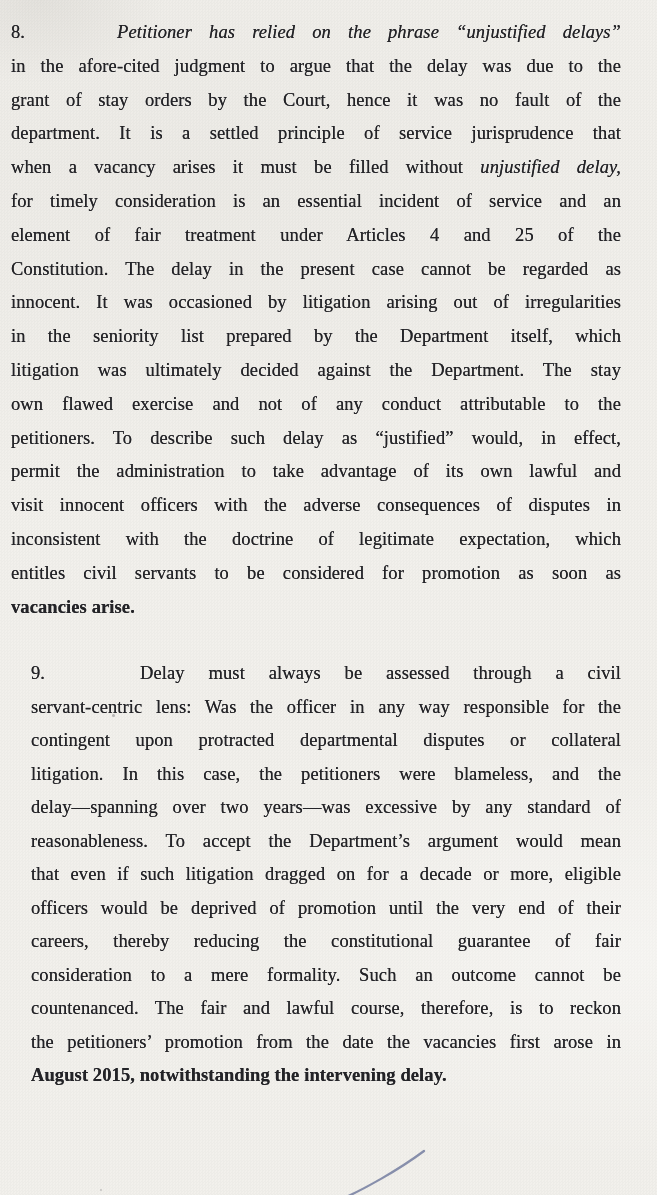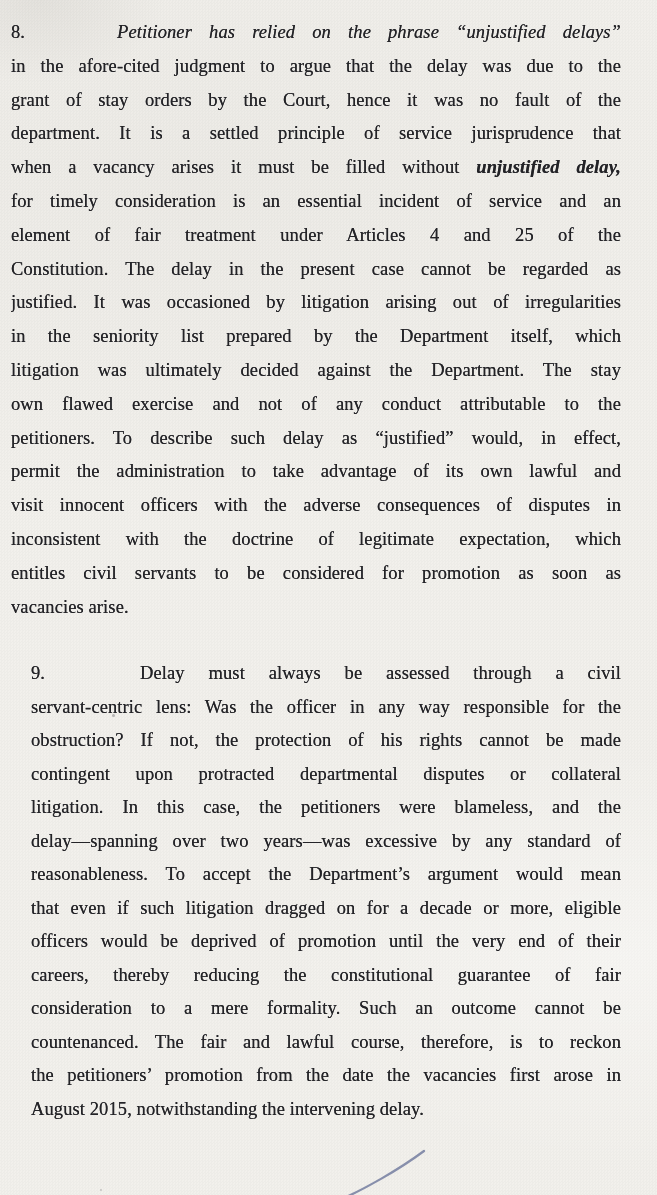--- a/index.html
+++ b/index.html
@@ -32,62 +32,61 @@
   .ln {
     text-align: justify;
     -moz-text-align-last: justify;
     text-align-last: justify;
     overflow: hidden;
   }
   .p8 .ln { height: 33.8px; }
   .p9 .ln { height: 33.5px; }
   .ln.first8 { padding-left: 106px; font-style: italic; }
   .ln.first9 { padding-left: 109px; font-family: Liberation Serif, serif; }
-  .ln.last { text-align-last: left; -moz-text-align-last: left; }
+  .ln.last { text-align-last: left; font-weight: bold; -moz-text-align-last: left; }
   .pnum { position: absolute; left: 0; }
   .p8 .pnum { top: 16px; }
   .p9 .pnum { top: 0; }
-  .it { font-style: italic; font-weight: bold; }
+  .it { font-style: italic; }
   .pen { position: absolute; left: 0; top: 0; width: 657px; height: 1195px; pointer-events: none; }
   .speck { position: absolute; border-radius: 50%; }
   .s1 { left: 112px; top: 714px; width: 3px; height: 3px; background: rgba(95,95,100,0.40); }
   .s2 { left: 100px; top: 1189px; width: 2px; height: 2px; background: rgba(95,95,100,0.30); }
 </style>
 </head>
 <body>
 
 <div class="page">
 
   <section class="para p8">
     <span class="pnum">8.</span>
     <div class="ln first8">Petitioner has relied on the phrase “unjustified delays”</div>
     <div class="ln">in the afore-cited judgment to argue that the delay was due to the</div>
     <div class="ln">grant of stay orders by the Court, hence it was no fault of the</div>
     <div class="ln">department. It is a settled principle of service jurisprudence that</div>
     <div class="ln"><span>when a vacancy arises it must be filled without </span><span class="it">unjustified delay,</span></div>
     <div class="ln">for timely consideration is an essential incident of service and an</div>
     <div class="ln">element of fair treatment under Articles 4 and 25 of the</div>
     <div class="ln">Constitution. The delay in the present case cannot be regarded as</div>
-    <div class="ln">justified. It was occasioned by litigation arising out of irregularities</div>
+    <div class="ln">innocent. It was occasioned by litigation arising out of irregularities</div>
     <div class="ln">in the seniority list prepared by the Department itself, which</div>
     <div class="ln">litigation was ultimately decided against the Department. The stay</div>
     <div class="ln">own flawed exercise and not of any conduct attributable to the</div>
     <div class="ln">petitioners. To describe such delay as “justified” would, in effect,</div>
     <div class="ln">permit the administration to take advantage of its own lawful and</div>
     <div class="ln">visit innocent officers with the adverse consequences of disputes in</div>
     <div class="ln">inconsistent with the doctrine of legitimate expectation, which</div>
     <div class="ln">entitles civil servants to be considered for promotion as soon as</div>
     <div class="ln last">vacancies arise.</div>
   </section>
 
   <section class="para p9">
     <span class="pnum">9.</span>
     <div class="ln first9">Delay must always be assessed through a civil</div>
     <div class="ln">servant-centric lens: Was the officer in any way responsible for the</div>
-    <div class="ln">obstruction? If not, the protection of his rights cannot be made</div>
     <div class="ln">contingent upon protracted departmental disputes or collateral</div>
     <div class="ln">litigation. In this case, the petitioners were blameless, and the</div>
     <div class="ln">delay—spanning over two years—was excessive by any standard of</div>
     <div class="ln">reasonableness. To accept the Department’s argument would mean</div>
     <div class="ln">that even if such litigation dragged on for a decade or more, eligible</div>
     <div class="ln">officers would be deprived of promotion until the very end of their</div>
     <div class="ln">careers, thereby reducing the constitutional guarantee of fair</div>
     <div class="ln">consideration to a mere formality. Such an outcome cannot be</div>
     <div class="ln">countenanced. The fair and lawful course, therefore, is to reckon</div>
     <div class="ln">the petitioners’ promotion from the date the vacancies first arose in</div>

